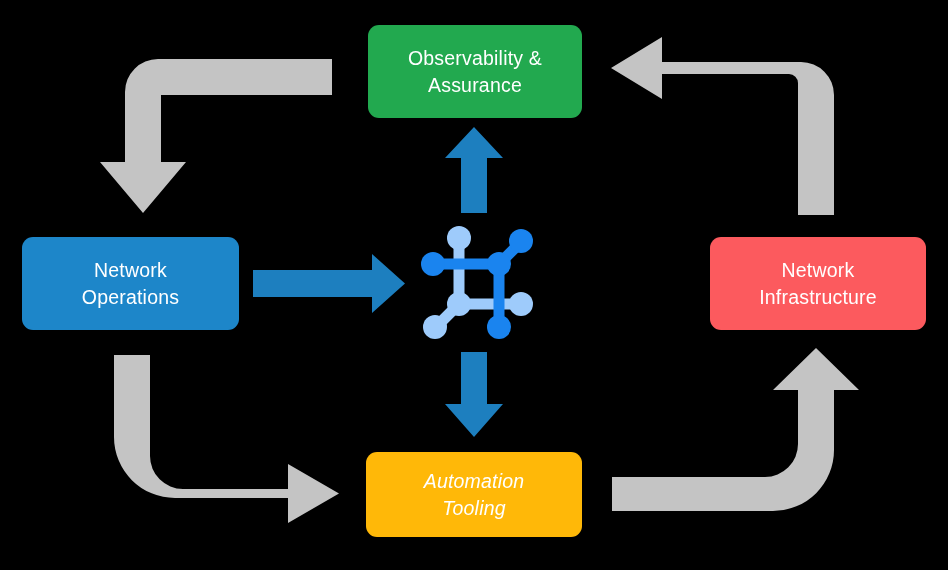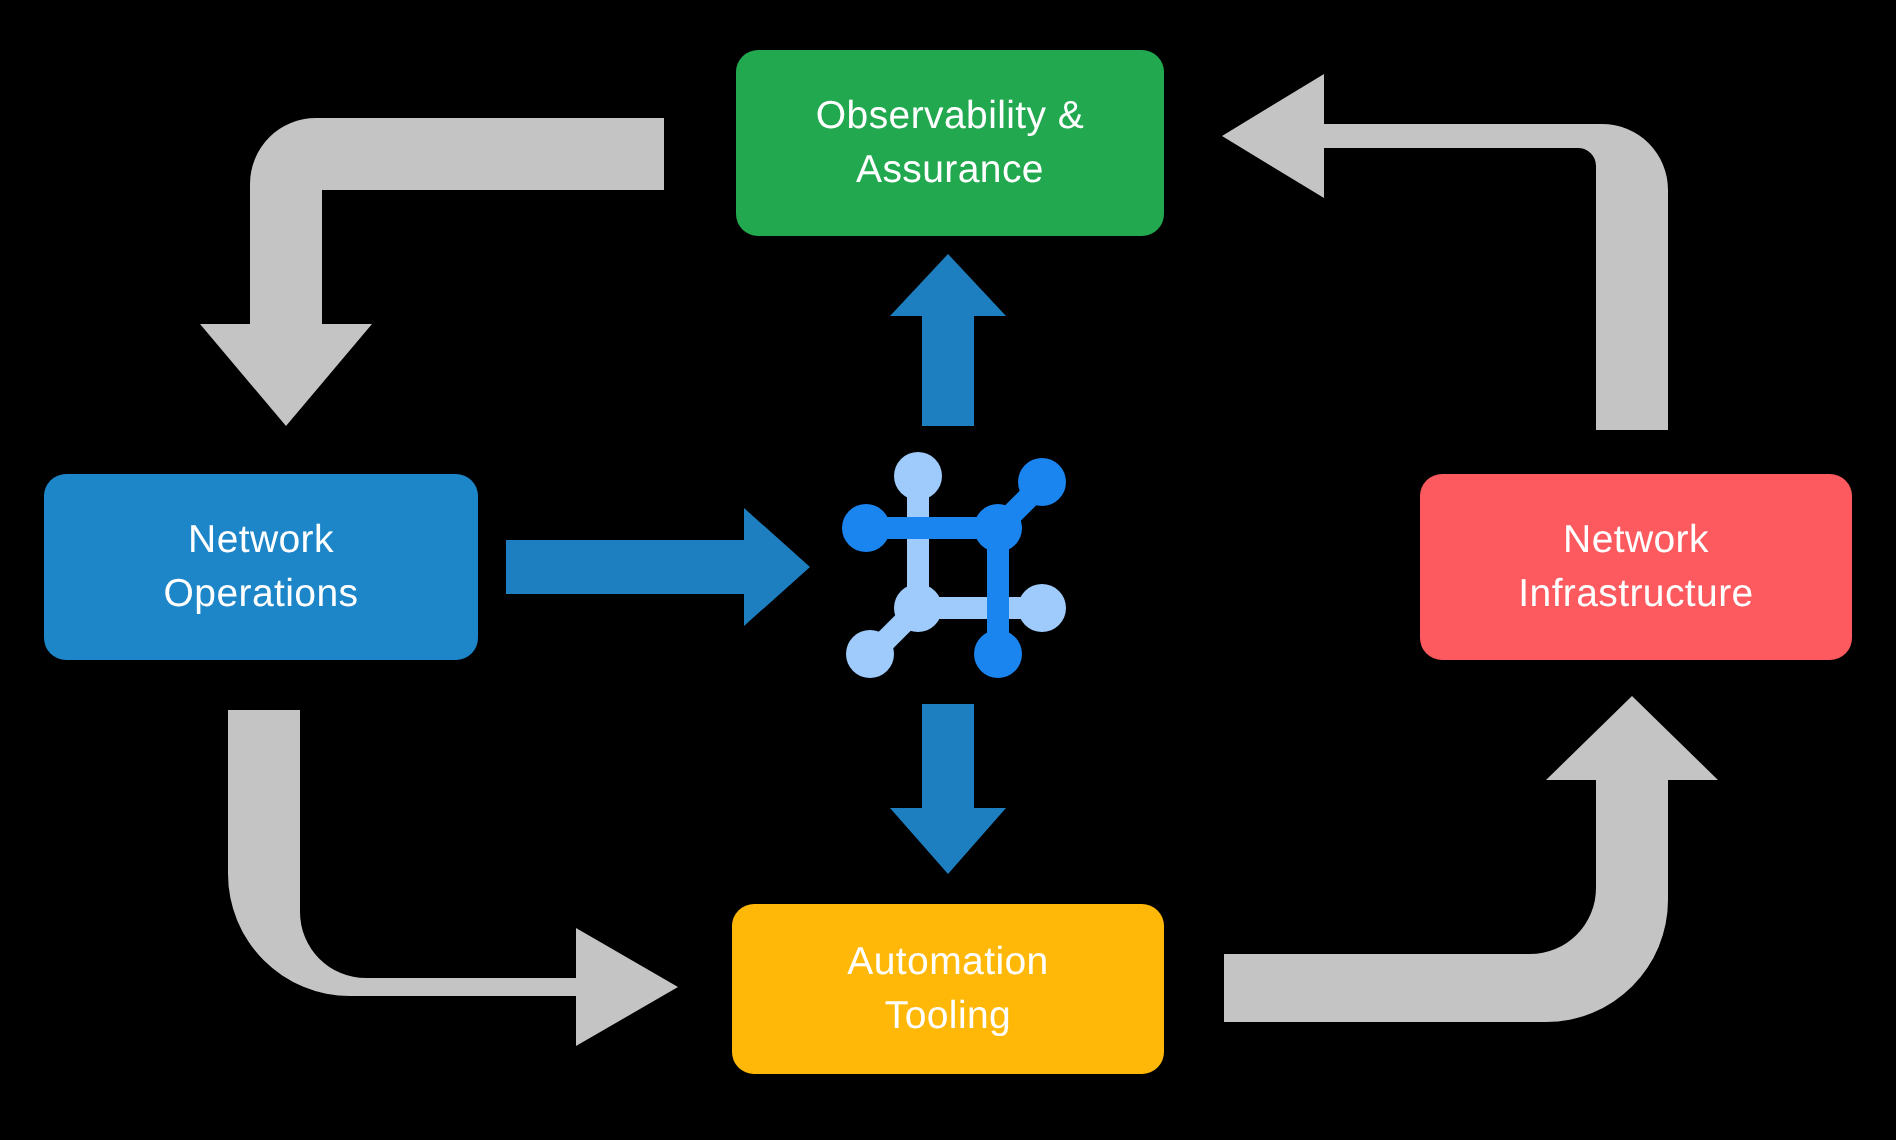--- a/index.html
+++ b/index.html
@@ -43,21 +43,21 @@
   #box-observability {
     left: 368px; top: 25px; width: 214px; height: 93px;
   }
   #box-network-operations {
     left: 22px; top: 237px; width: 217px; height: 93px;
   }
   #box-network-infrastructure {
     left: 710px; top: 237px; width: 216px; height: 93px;
   }
   #box-automation-tooling {
-    left: 366px; top: 452px; width: 216px; height: 85px;
+    left: 366px; top: 452px; width: 216px; height: 85px; font-style: italic;
   }
   .box-label {
     white-space: pre-line;
     display: block;
   }
   #center-icon {
     position: absolute;
     left: 415px;
     top: 220px;
     width: 126px;

